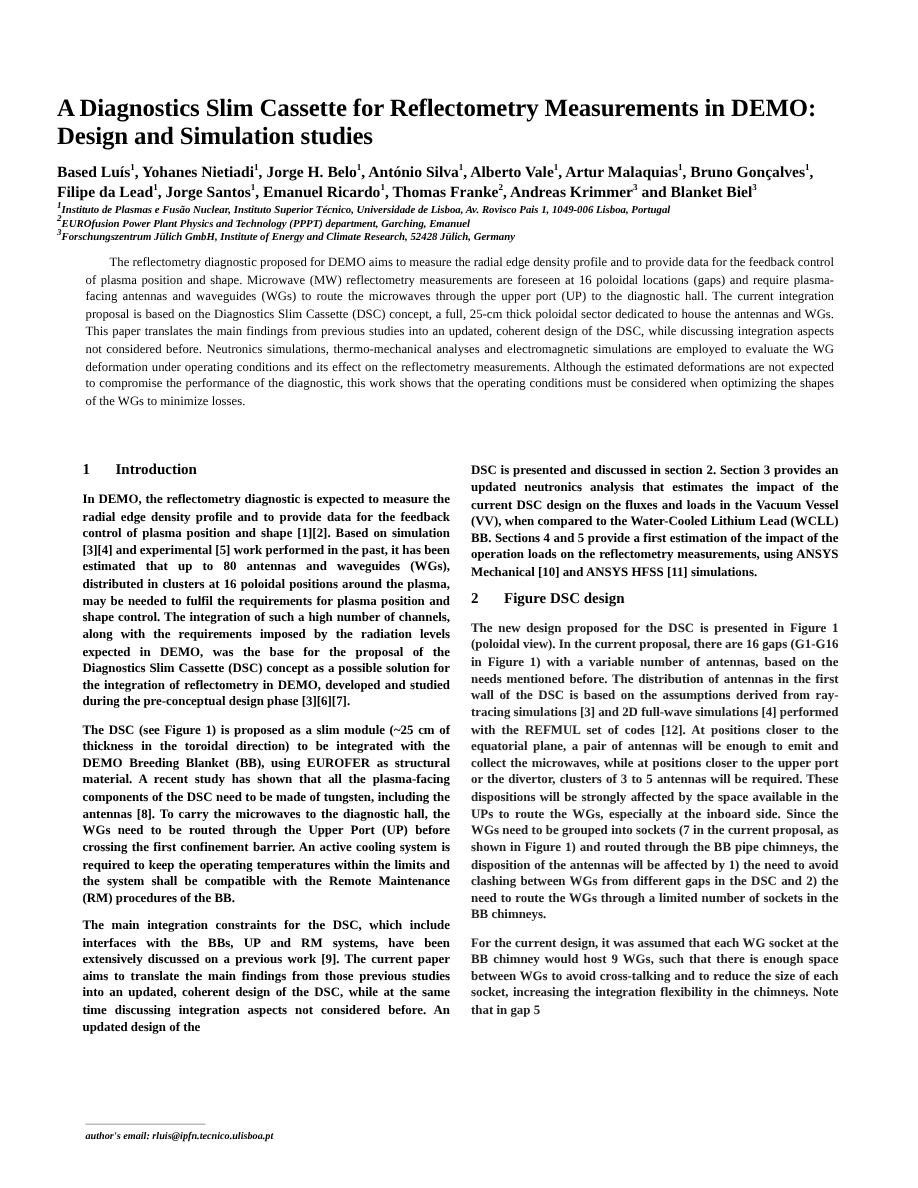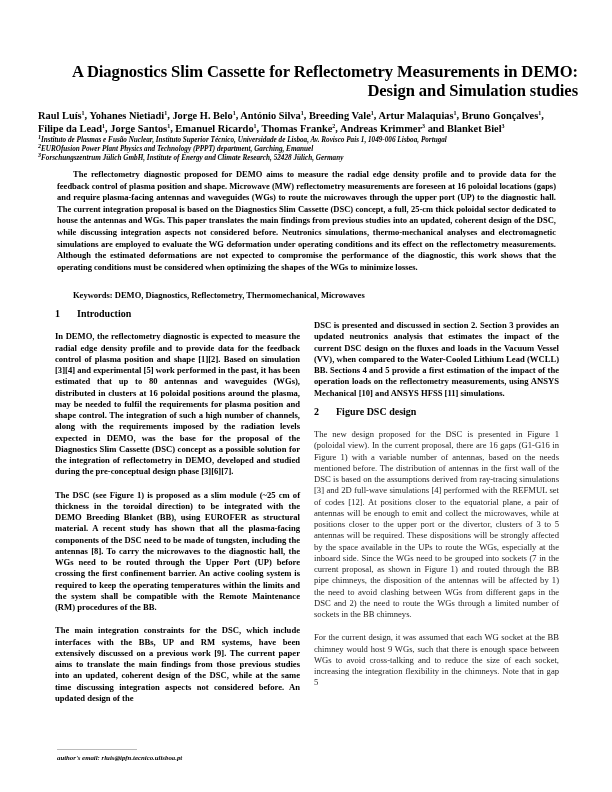--- a/index.html
+++ b/index.html
@@ -1,87 +1,83 @@
 <!DOCTYPE html>
 <html><head>
 <meta charset="utf-8">
 <style>
   html, body { margin: 0; padding: 0; background: #ffffff; }
   body { width: 612px; height: 792px; position: relative; overflow: hidden; color: #000; }
   .page { position: absolute; left: 0; top: 0; width: 612px; height: 792px; }
   .title {
     position: absolute; left: 38px; top: 62px; width: 540px;
     font-family: "Liberation Serif", serif; font-weight: bold;
-    font-size: 16.6px; line-height: 19px; margin: 0; letter-spacing: -0.1px; text-align: right;
+    font-size: 16.6px; line-height: 19px; margin: 0; letter-spacing: -0.1px;
   }
   .authors {
     position: absolute; left: 38px; top: 109px; width: 540px;
     font-family: "Liberation Serif", serif; font-weight: bold;
     font-size: 10.4px; line-height: 13px; margin: 0;
   }
   .authors sup, .affil sup { font-size: 6px; vertical-align: super; line-height: 0; }
   .affils {
     position: absolute; left: 38px; top: 136px; width: 540px;
     font-family: "Liberation Serif", serif; font-style: italic; font-weight: bold;
     font-size: 7.2px; line-height: 9px;
   }
   .affil { margin: 0; white-space: nowrap; }
   .abstract {
     position: absolute; left: 57px; top: 169px; width: 499px;
     font-family: "Liberation Serif", serif; font-size: 8.5px; line-height: 11.6px;
-    text-align: justify; margin: 0; text-indent: 16px; font-weight: bold;
+    text-align: justify; margin: 0; text-indent: 16px; font-weight: normal;
   }
   .keywords {
     position: absolute; left: 73px; top: 290px; width: 480px;
     font-family: "Liberation Serif", serif; font-size: 8.5px; line-height: 11px; margin: 0; font-weight: bold;
   }
   .col {
     position: absolute; top: 308px; width: 245px;
     font-family: "Liberation Serif", serif; font-size: 8.6px; line-height: 11.25px;
   }
   .col-left { left: 55px; }
   .col-right { left: 314px; }
   .heading {
     font-family: "Liberation Serif", serif; font-weight: bold; font-size: 10px;
     margin: 0 0 8px 0; display: flex; gap: 0;
   }
   .heading .num { width: 22px; display: inline-block; }
-  .para { margin: 12px 0 7px 0; text-align: justify; font-weight: bold; }
-  .para.light { font-weight: normal; color: #222; }
+  .para { margin: 0 0 7px 0; text-align: justify; font-weight: bold; }
+  .para.light { font-weight: bold; color: #222; }
   .footnote {
     position: absolute; left: 57px; top: 754px; width: 250px;
     font-family: "Liberation Serif", serif; font-style: italic; font-weight: bold;
     font-size: 6.8px; line-height: 8px; margin: 0;
   }
   .fn-rule { position: absolute; left: 57px; top: 749px; width: 80px; height: 0; border-top: 0.5px solid #bbb; }
 </style>
 </head>
 <body>
 
 <div class="page">
 
   <h1 class="title">A Diagnostics Slim Cassette for Reflectometry Measurements in DEMO: Design and Simulation studies</h1>
 
   <div class="authors">
-    <div id="auth1"><span>Raul Luís</span><sup>1</sup>, <span>Yohanes Nietiadi</span><sup>1</sup>, <span>Jorge H. Belo</span><sup>1</sup>, <span>António Silva</span><sup>1</sup>, <span>Breeding Vale</span><sup>1</sup>, <span>Artur Malaquias</span><sup>1</sup>, <span>Bruno Gonçalves</span><sup>1</sup>, </div>
+    <div id="auth1"><span>Based Luís</span><sup>1</sup>, <span>Yohanes Nietiadi</span><sup>1</sup>, <span>Jorge H. Belo</span><sup>1</sup>, <span>António Silva</span><sup>1</sup>, <span>Alberto Vale</span><sup>1</sup>, <span>Artur Malaquias</span><sup>1</sup>, <span>Bruno Gonçalves</span><sup>1</sup>, </div>
     <div id="auth2"><span>Filipe da Lead</span><sup>1</sup>, <span>Jorge Santos</span><sup>1</sup>, <span>Emanuel Ricardo</span><sup>1</sup>, <span>Thomas Franke</span><sup>2</sup>, <span>Andreas Krimmer</span><sup>3</sup> and <span>Blanket Biel</span><sup>3</sup></div>
   </div>
 
   <div class="affils">
     <p class="affil"><sup>1</sup><span>Instituto de Plasmas e Fusão Nuclear, Instituto Superior Técnico, Universidade de Lisboa, Av. Rovisco Pais 1, 1049-006 Lisboa, Portugal</span></p>
     <p class="affil"><sup>2</sup><span>EUROfusion Power Plant Physics and Technology (PPPT) department, Garching, Emanuel</span></p>
     <p class="affil"><sup>3</sup><span>Forschungszentrum Jülich GmbH, Institute of Energy and Climate Research, 52428 Jülich, Germany</span></p>
   </div>
 
   <p class="abstract">The reflectometry diagnostic proposed for DEMO aims to measure the radial edge density profile and to provide data for the feedback control of plasma position and shape. Microwave (MW) reflectometry measurements are foreseen at 16 poloidal locations (gaps) and require plasma-facing antennas and waveguides (WGs) to route the microwaves through the upper port (UP) to the diagnostic hall. The current integration proposal is based on the Diagnostics Slim Cassette (DSC) concept, a full, 25-cm thick poloidal sector dedicated to house the antennas and WGs. This paper translates the main findings from previous studies into an updated, coherent design of the DSC, while discussing integration aspects not considered before. Neutronics simulations, thermo-mechanical analyses and electromagnetic simulations are employed to evaluate the WG deformation under operating conditions and its effect on the reflectometry measurements. Although the estimated deformations are not expected to compromise the performance of the diagnostic, this work shows that the operating conditions must be considered when optimizing the shapes of the WGs to minimize losses.</p>
 
-  <p class="keywords">
-    <span>Keywords:</span>
-    <span>DEMO, Diagnostics, Reflectometry, Thermomechanical, Microwaves</span>
-  </p>
 
   <div class="col col-left">
     <h2 class="heading">
       <span class="num">1</span>
       <span>Introduction</span>
     </h2>
     <p class="para">In DEMO, the reflectometry diagnostic is expected to measure the radial edge density profile and to provide data for the feedback control of plasma position and shape [1][2]. Based on simulation [3][4] and experimental [5] work performed in the past, it has been estimated that up to 80 antennas and waveguides (WGs), distributed in clusters at 16 poloidal positions around the plasma, may be needed to fulfil the requirements for plasma position and shape control. The integration of such a high number of channels, along with the requirements imposed by the radiation levels expected in DEMO, was the base for the proposal of the Diagnostics Slim Cassette (DSC) concept as a possible solution for the integration of reflectometry in DEMO, developed and studied during the pre-conceptual design phase [3][6][7].</p>
     <p class="para">The DSC (see Figure 1) is proposed as a slim module (~25 cm of thickness in the toroidal direction) to be integrated with the DEMO Breeding Blanket (BB), using EUROFER as structural material. A recent study has shown that all the plasma-facing components of the DSC need to be made of tungsten, including the antennas [8]. To carry the microwaves to the diagnostic hall, the WGs need to be routed through the Upper Port (UP) before crossing the first confinement barrier. An active cooling system is required to keep the operating temperatures within the limits and the system shall be compatible with the Remote Maintenance (RM) procedures of the BB.</p>
     <p class="para">The main integration constraints for the DSC, which include interfaces with the BBs, UP and RM systems, have been extensively discussed on a previous work [9]. The current paper aims to translate the main findings from those previous studies into an updated, coherent design of the DSC, while at the same time discussing integration aspects not considered before. An updated design of the</p>
   </div>

